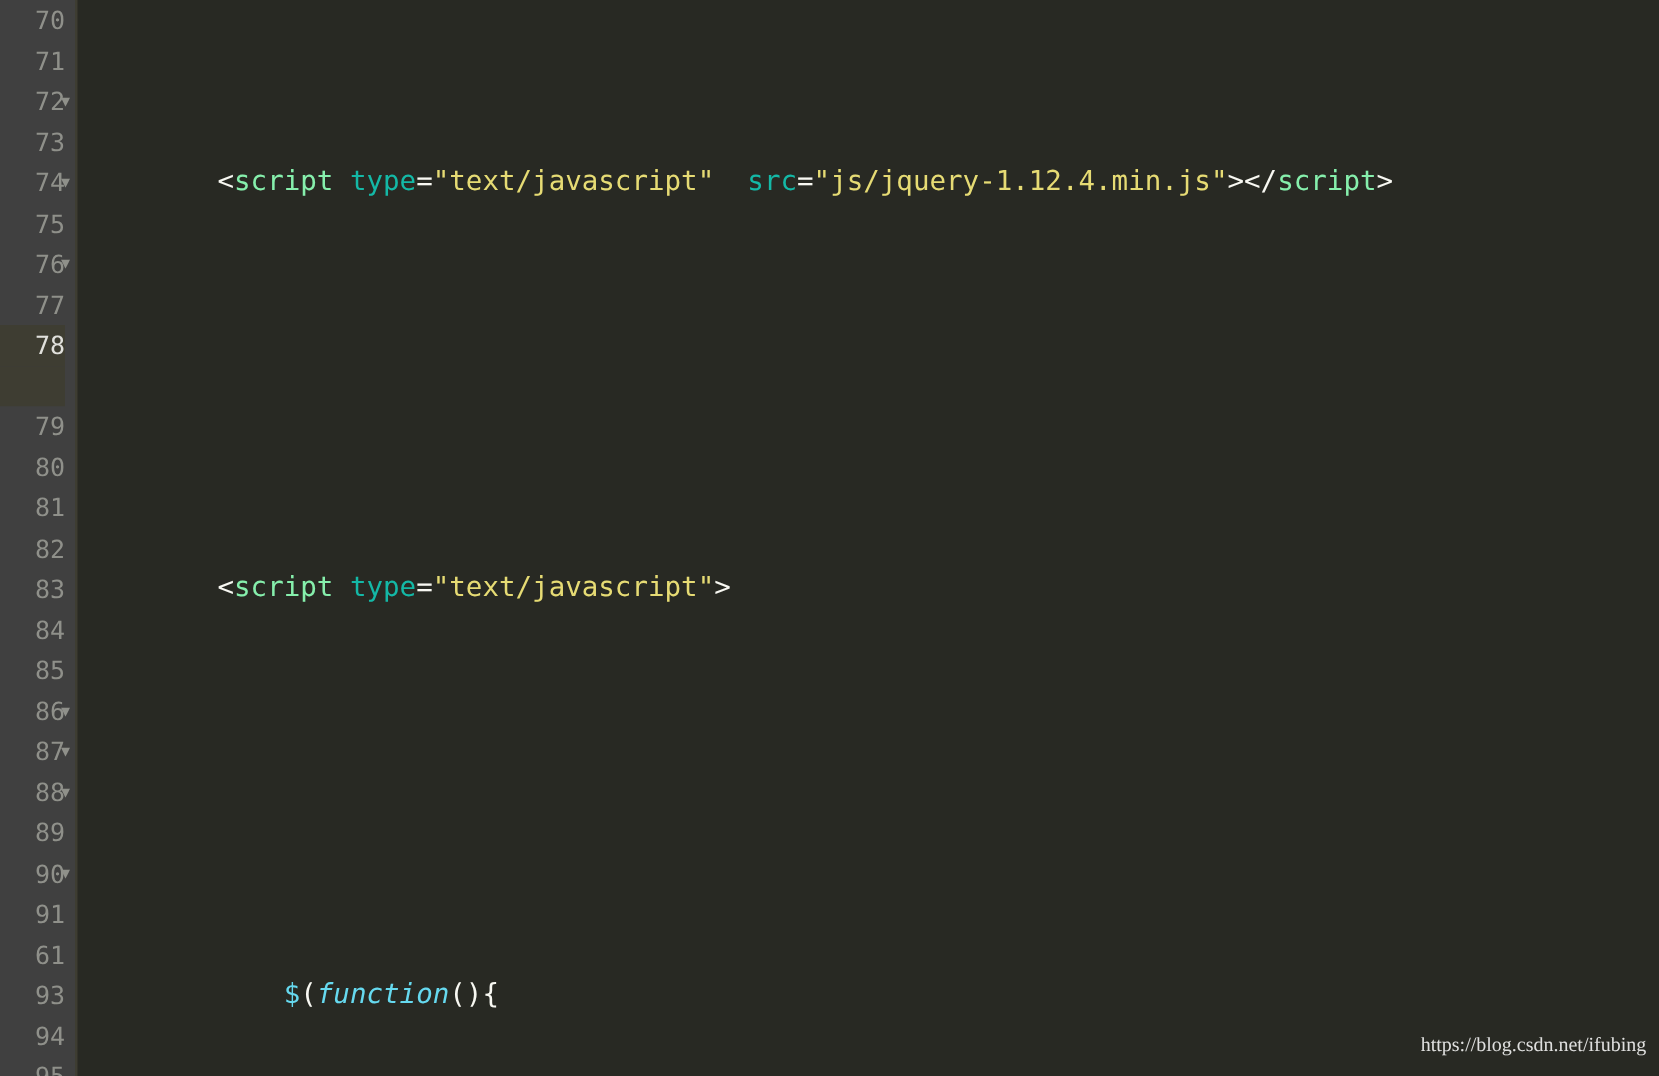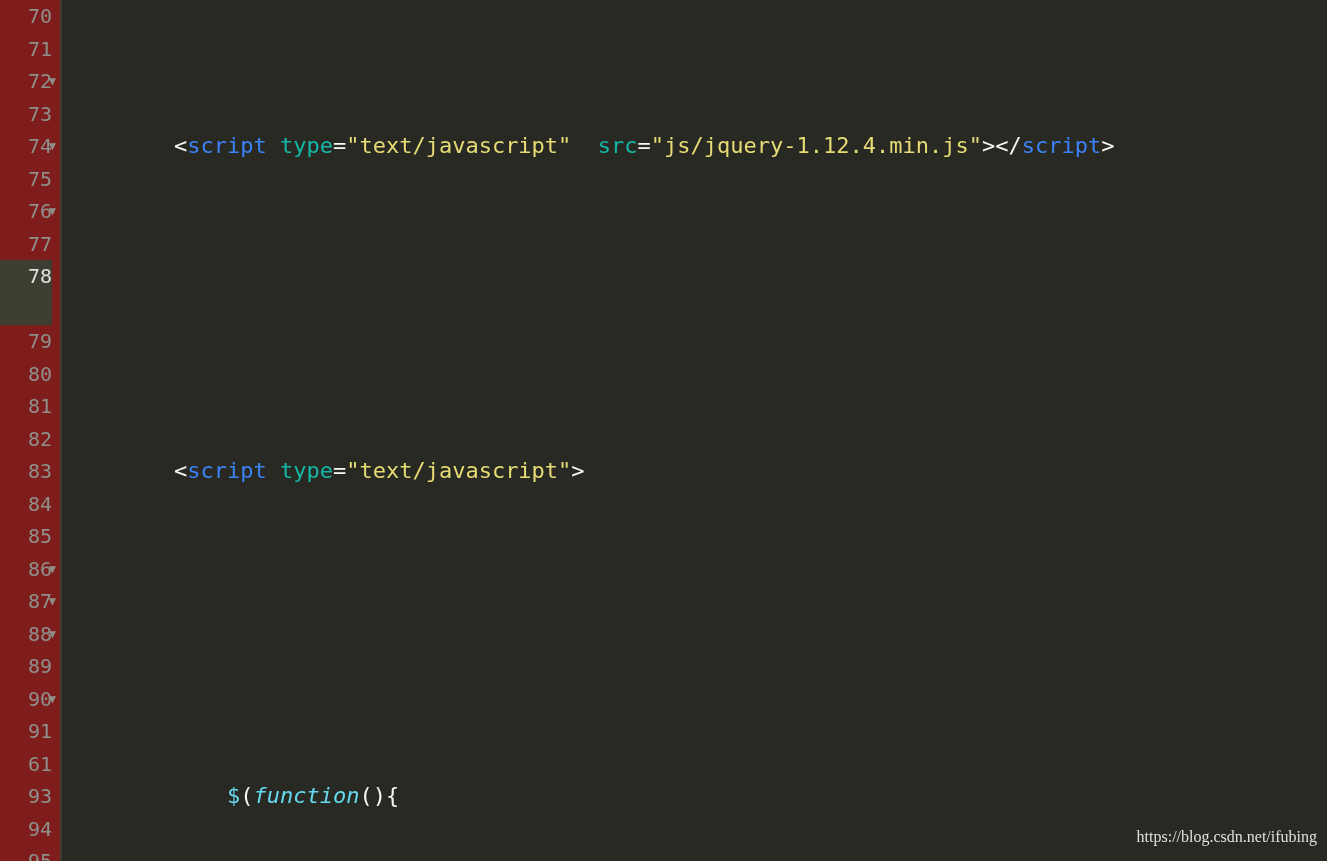--- a/index.html
+++ b/index.html
@@ -12,21 +12,21 @@
     overflow: hidden;
     width: 1327px;
     height: 861px;
     position: relative;
   }
   .editor {
     display: flex;
     height: 100%;
   }
   .gutter {
-    background: #7f1d1d;
+    background: #404040;
     color: #8f908a;
     text-align: right;
     padding-right: 8px;
     width: 60px;
     flex-shrink: 0;
     user-select: none;
     font-size: 20px;
   }
   .gutter-line {
     height: 32.5px;
@@ -58,21 +58,21 @@
     padding-left: 6px;
     position: relative;
     white-space: pre;
   }
   .code-line {
     height: 32.5px;
   }
 
   
   .punc { color: #f8f8f2; }
-  .tag { color: #3b82f6; }
+  .tag { color: #86efac; }
   .attr { color: #14b8a6; }
   .str { color: #e6db74; }
   .func { color: #66d9ef; font-style: italic; }
   .dollar { color: #66d9ef; }
 
   .watermark {
     position: absolute;
     bottom: 8px;
     right: 10px;
     color: #ffffff;

